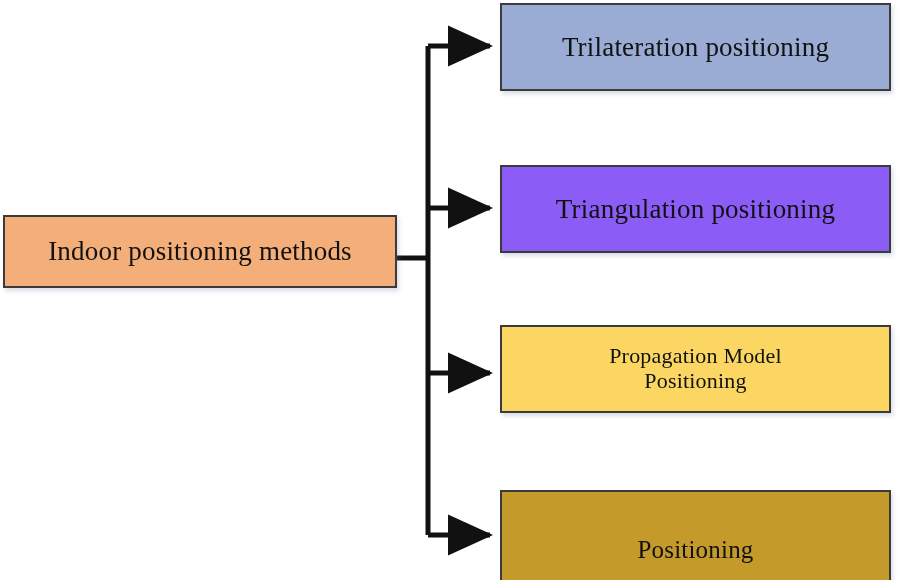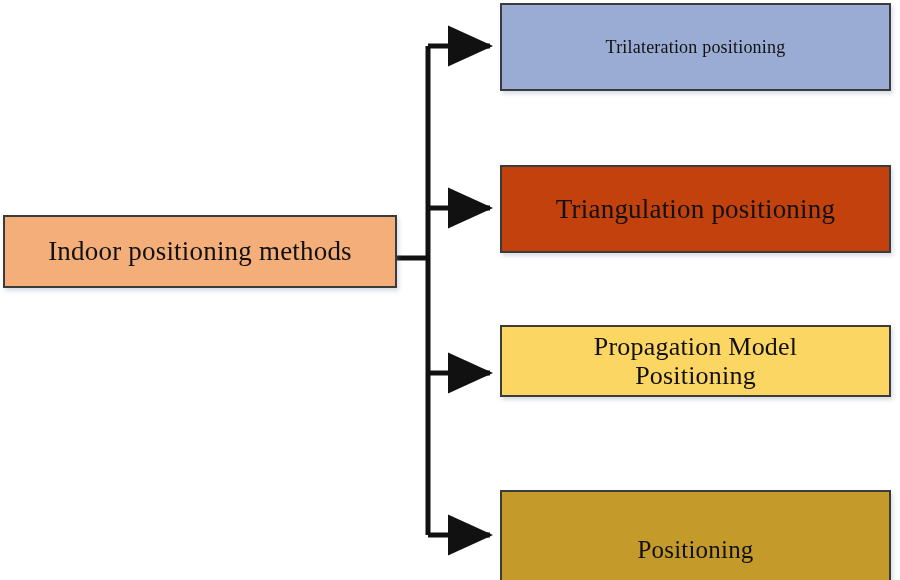--- a/index.html
+++ b/index.html
@@ -47,37 +47,37 @@
     font-size: 27px;
   }
 
   
   #node-trilateration {
     left: 500px;
     top: 3px;
     width: 391px;
     height: 88px;
     background: #9BACD4;
-    font-size: 18px;
+    font-size: 27px;
   }
   #node-triangulation {
     left: 500px;
     top: 165px;
     width: 391px;
     height: 88px;
     background: #2E79B5;
     font-size: 27px;
   }
   #node-propagation {
     left: 500px;
     top: 325px;
     width: 391px;
-    height: 72px;
+    height: 88px;
     background: #FCD662;
-    font-size: 26px;
+    font-size: 22px;
     align-items: center;
   }
   #node-track {
     left: 500px;
     top: 490px;
     width: 391px;
     height: 92px;
     background: #C49A2A;
     font-size: 25px;
   }
@@ -118,21 +118,21 @@
   </svg>
 
   <div class="node" id="node-root-box" style="background: rgb(244, 174, 121); border-color: rgb(59, 59, 59);">
     <span class="label">Indoor positioning methods</span>
   </div>
 
   <div class="node" id="node-trilateration" style="background: rgb(155, 172, 212); border-color: rgb(59, 59, 59);">
     <span class="label">Trilateration positioning</span>
   </div>
 
-  <div class="node" id="node-triangulation" style="background: #c2410c; border-color: rgb(59, 59, 59); justify-content: flex-end;">
+  <div class="node" id="node-triangulation" style="background: #8b5cf6; border-color: rgb(59, 59, 59); justify-content: flex-end;">
     <span class="label">Triangulation positioning</span>
   </div>
 
   <div class="node" id="node-propagation" style="background: rgb(252, 214, 98); border-color: rgb(59, 59, 59);">
     <span class="label">
       <span>Propagation Model</span><br>
       <span>Positioning</span>
     </span>
   </div>
 

